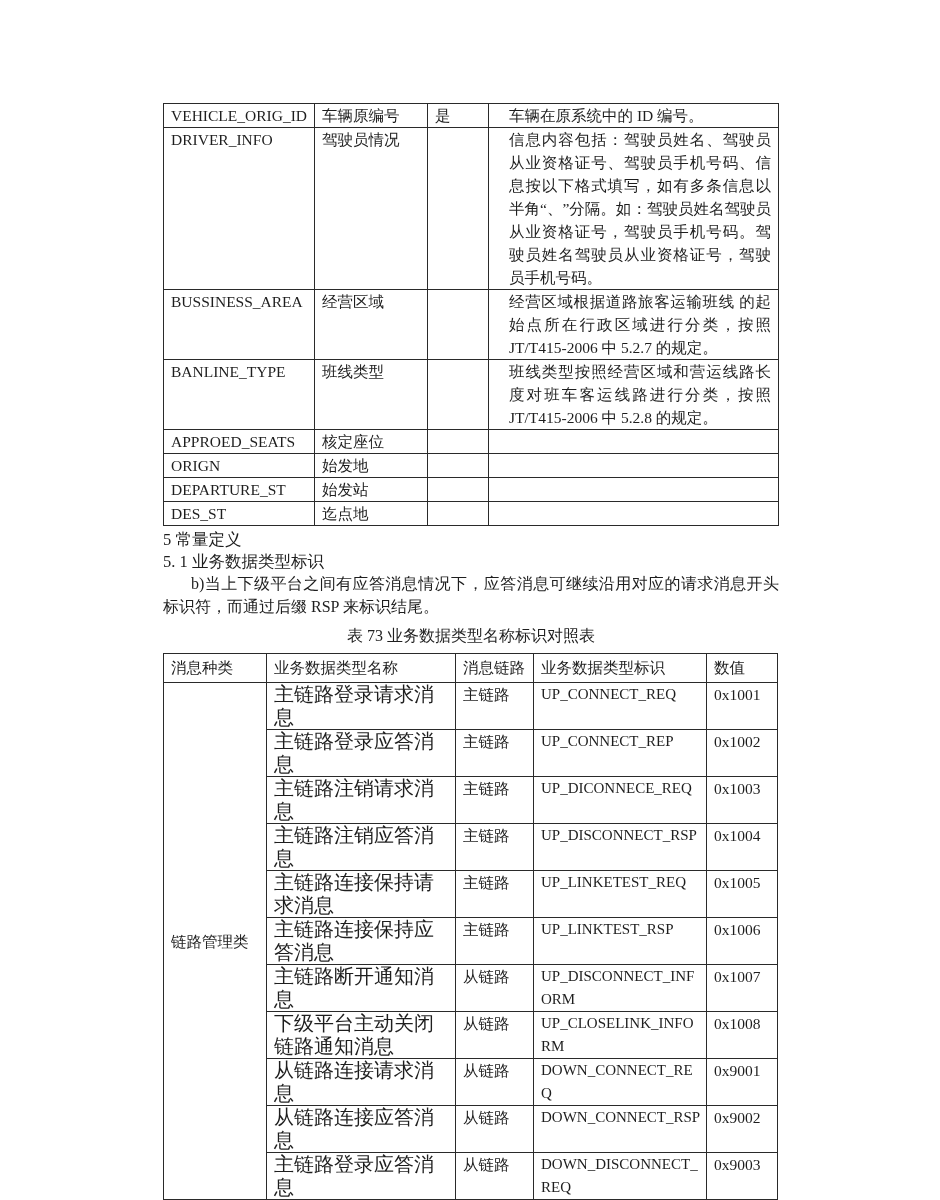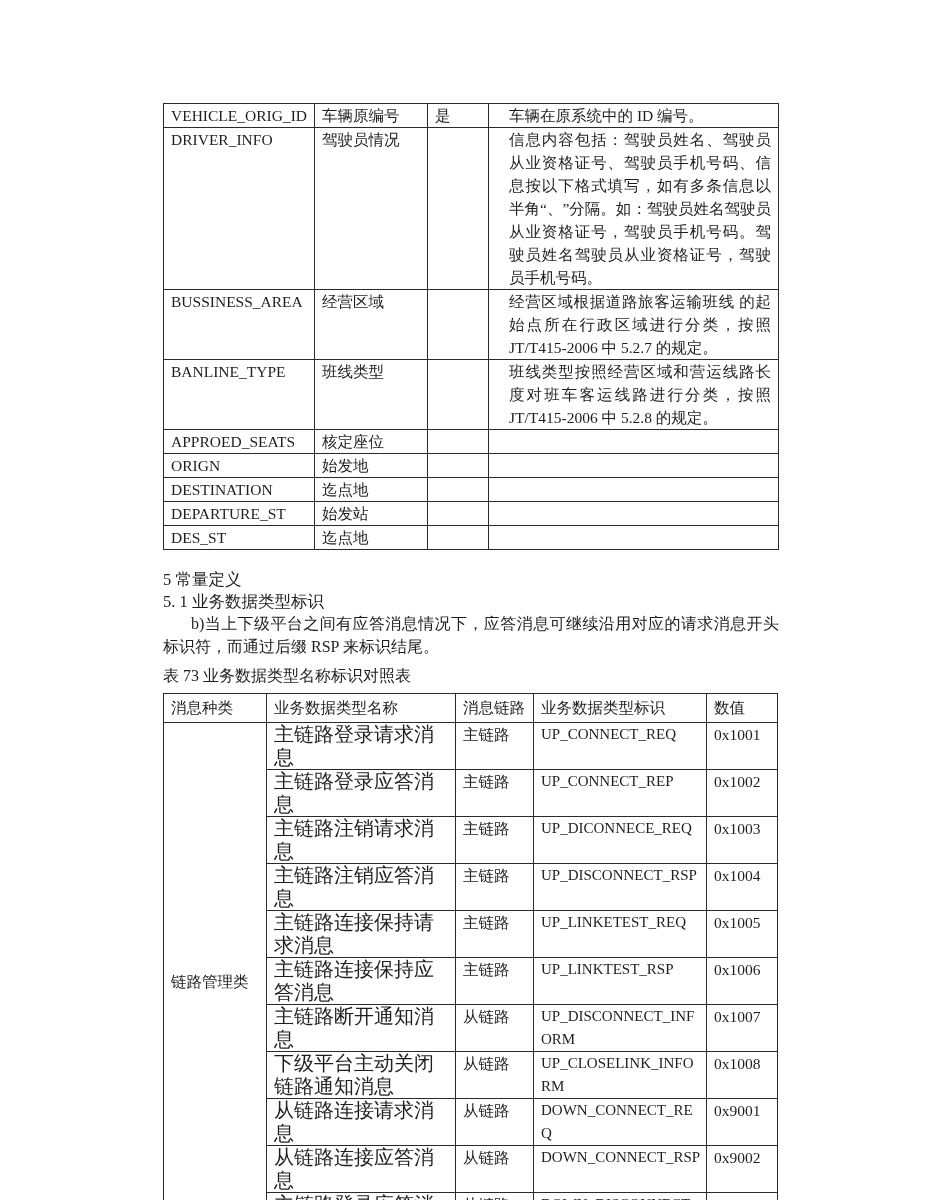--- a/index.html
+++ b/index.html
@@ -26,25 +26,25 @@
   }
 
   
   .t1 .col-f  { width: 151px; }
   .t1 .col-cn { width: 113px; }
   .t1 .col-rq { width: 61px;  }
   .t1 .col-ds { width: 290px; }
   .t1 .c-desc { text-align: justify; padding-left: 20px; }
 
   
-  .textblock { margin-top: 19px; }
+  .textblock { margin-top: 3px; }
   .sec-title { font-size: 16.5px; line-height: 22px; margin: 0; font-weight: normal; }
   .para { margin: 0; font-size: 16px; line-height: 22.5px; text-align: justify; text-indent: 32px; }
   .para.list-item { text-indent: 28px; }
-  .tbl-caption { margin: 7px 0 6px 0; font-size: 16px; line-height: 22px; }
+  .tbl-caption { margin: 7px 0 6px 0; font-size: 16px; line-height: 22px; text-align: center; }
 
   
   .t2 .col-cat  { width: 103px; }
   .t2 .col-name { width: 189px; }
   .t2 .col-link { width: 78px;  }
   .t2 .col-id   { width: 173px; }
   .t2 .col-val  { width: 71px;  }
   .t2 th { padding: 2px 7px 3px 7px; }
   .t2 .c-cat { vertical-align: middle; }
   .t2 .c-id  { word-break: break-all; font-size: 15px; padding-right: 4px; font-family: Liberation Serif, serif; }
@@ -90,26 +90,20 @@
           </tr>
           <tr>
             <td class="c-field">APPROED_SEATS</td>
             <td class="c-cn">核定座位</td>
             <td class="c-req"></td>
             <td class="c-desc"></td>
           </tr>
           <tr>
             <td class="c-field">ORIGN</td>
             <td class="c-cn">始发地</td>
-            <td class="c-req"></td>
-            <td class="c-desc"></td>
-          </tr>
-          <tr>
-            <td class="c-field">DESTINATION</td>
-            <td class="c-cn">迄点地</td>
             <td class="c-req"></td>
             <td class="c-desc"></td>
           </tr>
           <tr>
             <td class="c-field">DEPARTURE_ST</td>
             <td class="c-cn">始发站</td>
             <td class="c-req"></td>
             <td class="c-desc"></td>
           </tr>
           <tr>

